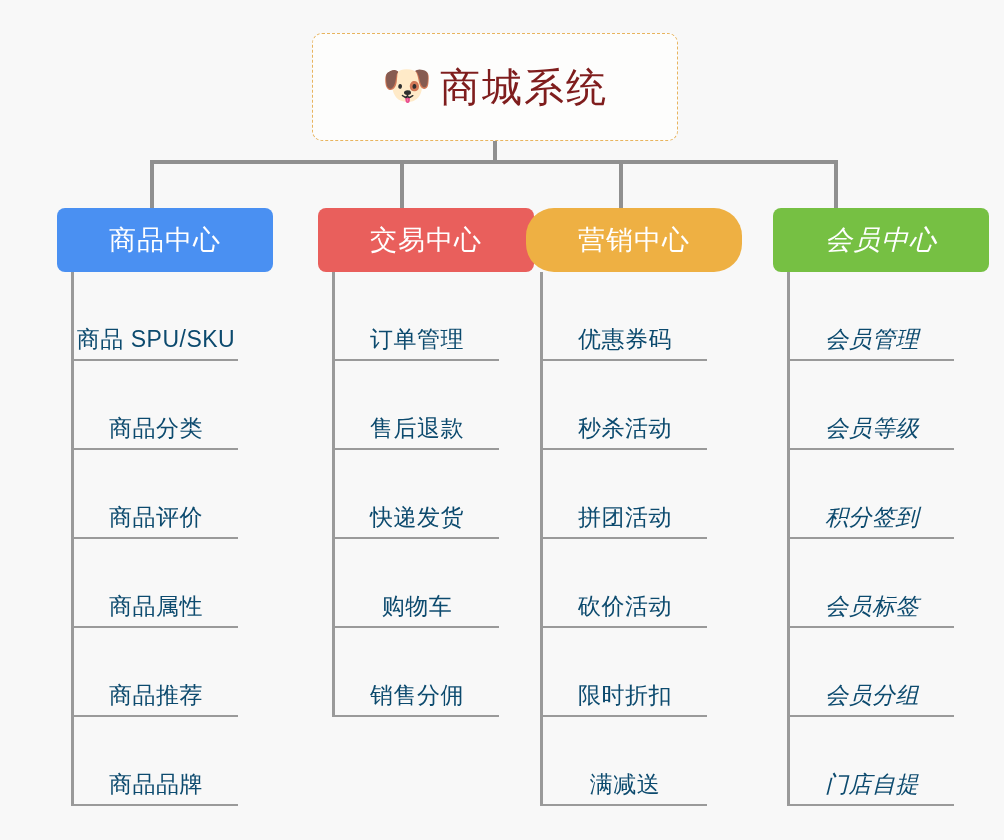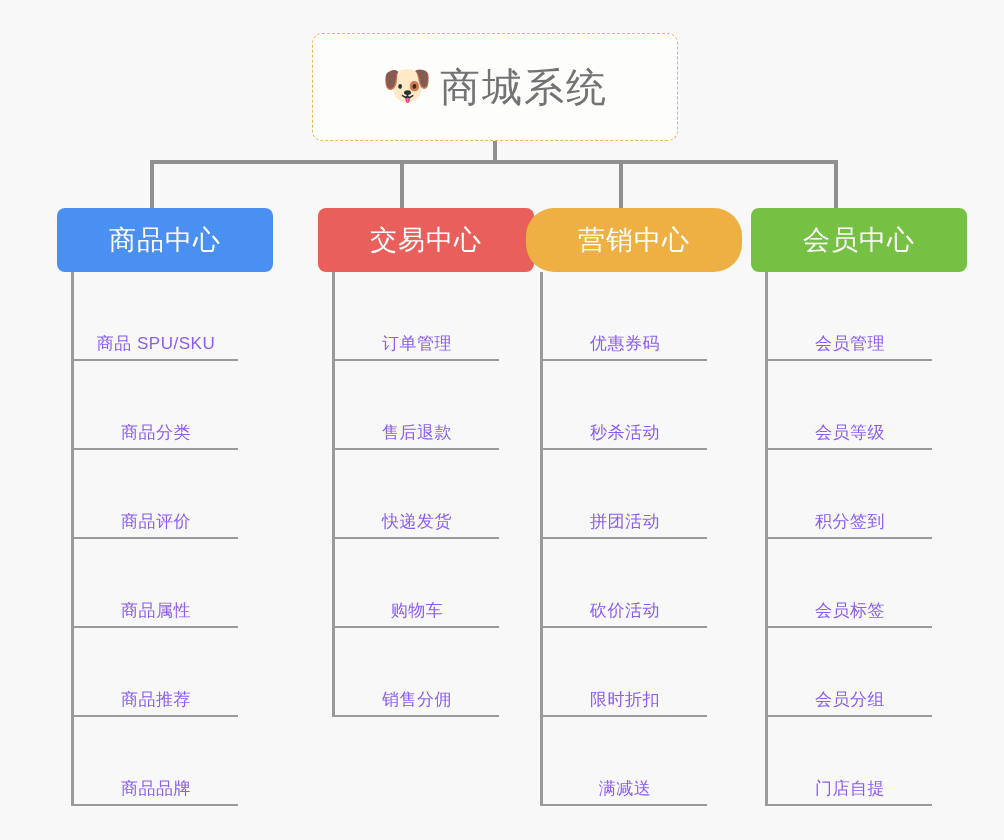--- a/index.html
+++ b/index.html
@@ -38,21 +38,21 @@
   }
   .root-emoji {
     font-size: 40px;
     line-height: 1;
     width: 44px;
     height: 44px;
     display: block;
   }
   .root-title {
     font-size: 40px;
-    color: #737373;
+    color: #7f1d1d;
     letter-spacing: 2px;
     white-space: nowrap;
   }
 
   
   .conn {
     position: absolute;
     background: #909090;
   }
   .conn-stem {
@@ -78,21 +78,21 @@
   .conn-drop.d4 { left: 834px; }
 
   
   .column {
     position: absolute;
     top: 208px;
   }
   .column.c1 { left: 57px;  }
   .column.c2 { left: 318px; }
   .column.c3 { left: 526px; }
-  .column.c4 { left: 751px; }
+  .column.c4 { left: 773px; font-style: italic; }
 
   .cat-header {
     width: 216px;
     height: 64px;
     border-radius: 8px;
     display: flex;
     align-items: center;
     justify-content: center;
     color: #ffffff;
     font-size: 27px;
@@ -116,22 +116,22 @@
     height: 89px;
     box-sizing: border-box;
     border-bottom: 2px solid #9a9a9a;
     width: 164px;
     display: flex;
     align-items: flex-end;
     justify-content: center;
     padding-bottom: 4px;
   }
   .leaf-label {
-    font-size: 17px;
-    color: #8b5cf6;
+    font-size: 23px;
+    color: #0c4a6e;
     white-space: nowrap;
     letter-spacing: 0.5px;
     padding: 0 6px;
   }
 </style>
 </head>
 <body>
 
 <div id="chart">
 

